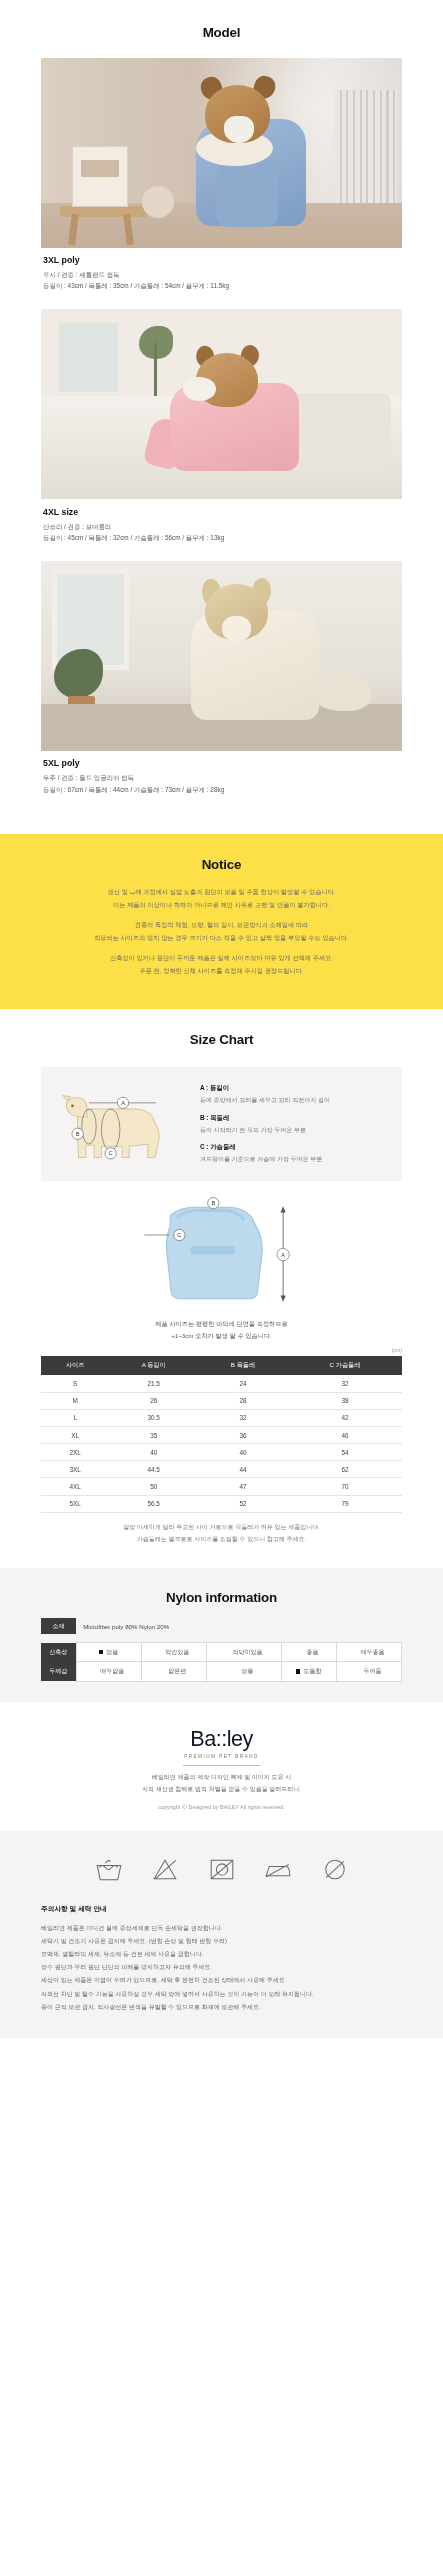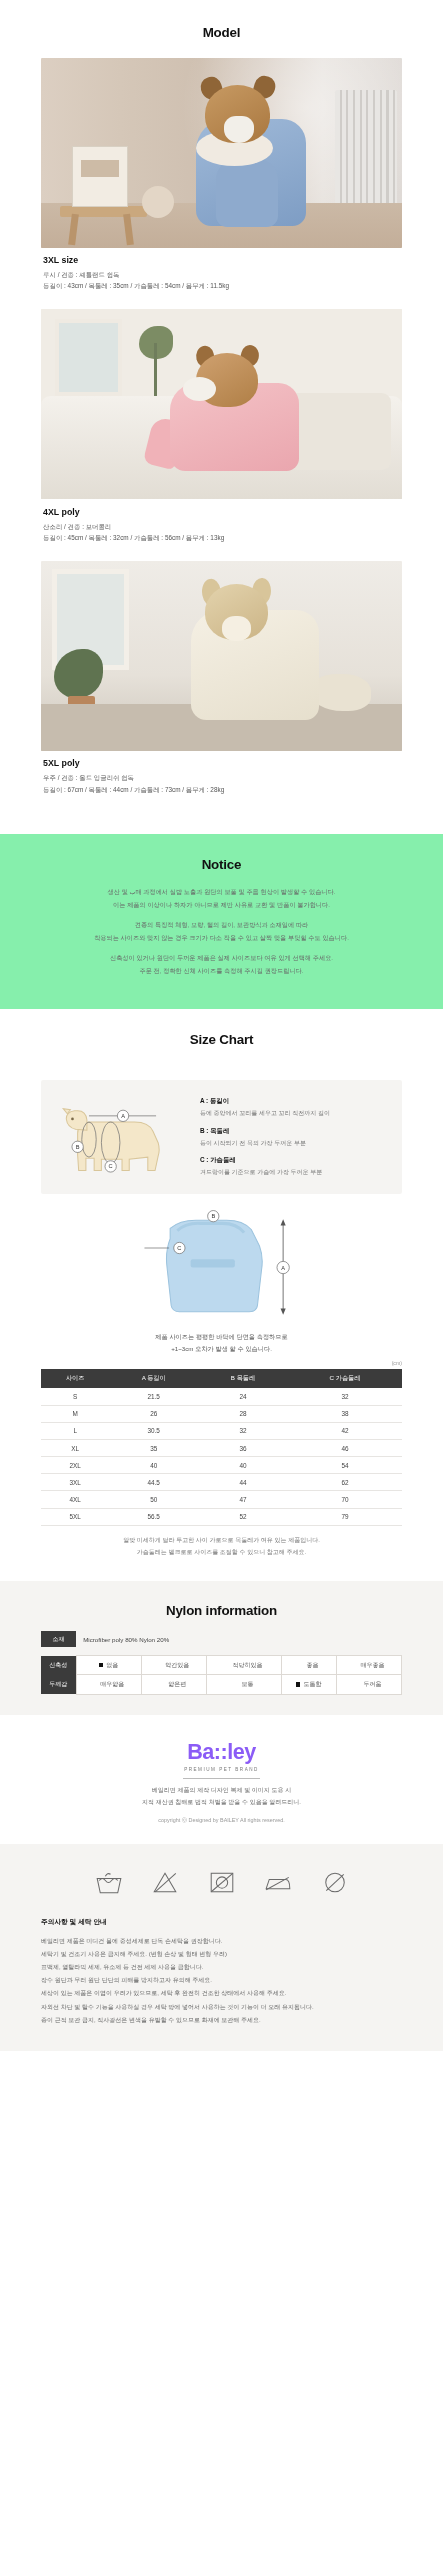--- a/index.html
+++ b/index.html
@@ -118,29 +118,29 @@
   .ph3 .tail { position:absolute; left:268px; top:113px; width:62px; height:37px;
       background:#e9e2d2; border-radius:50% 50% 40% 60%; }
 
   .model-meta { padding: 7.2px 2.1px 0; }
   .model-size {
     font-size: 8.8px; font-weight: bold; color:#111; margin-bottom: 4.1px;
   }
   .model-desc { font-size: 6.4px; color:#555; line-height: 1.8; }
 
   
-  .notice-section { background:#86efac; padding: 23px 0 24px; }
+  .notice-section { background:#fde047; padding: 23px 0 24px; }
   .notice-section .section-title { margin-bottom: 13.4px; }
   .notice-body { width: 330px; margin: 0 auto; text-align:center;
     font-size: 6.2px; color:#666; line-height: 2.1; }
   .notice-body p { margin-bottom: 7.2px; }
 
   
   .size-section { background:#fff; padding: 23px 0 23px; }
-  .size-section .section-title { margin-bottom: 33px; }
+  .size-section .section-title { margin-bottom: 20px; }
 
   .measure-card {
     width: 361px; margin: 0 auto 15.5px;
     background:#f5f4f2; border-radius:2.1px;
     display:flex; align-items:center; padding: 13.4px 15.5px;
   }
   .measure-fig { width: 129px; height: 88px; position: relative; flex: none; }
   .measure-legend { margin-left: 14.4px; font-size: 6.2px; color:#444; line-height:1.55; }
   .measure-legend .row { margin-bottom: 7.2px; }
   .measure-legend .row:last-child { margin-bottom: 0; }
@@ -187,21 +187,21 @@
   }
   table.fabric-table td {
     border:0.5px solid #ddd9d4; background:#fff; padding:4.6px 3.1px; text-align:center; color:#555;
     position: relative;
   }
   .dot { display:inline-block; width:4.1px; height:4.1px; background:#111; margin-right:3.1px; vertical-align:middle; }
   .dot.off { background:transparent; }
 
   
   .brand-section { background:#fff; padding: 24px 0 20.6px; text-align:center; }
-  .brand-logo { font-size: 21.6px; font-weight: bold; letter-spacing:-0.5px; color:#8b5cf6; }
+  .brand-logo { font-size: 21.6px; font-weight: normal; letter-spacing:-0.5px; color:#0f172a; }
   .brand-sub { font-size: 4.6px; letter-spacing: 1.5px; color:#777; margin-top: 2.1px; }
   .brand-rule { width: 77px; height:0.5px; background:#bbb; margin: 5.2px auto 7.2px; }
   .brand-text { font-size: 6px; color:#666; line-height:1.95; }
   .brand-copy { font-size: 5.4px; color:#999; margin-top: 8.2px; }
 
   
   .care-section { background:#f5f4f2; padding: 18.5px 0 23px; }
   .care-icons { width:361px; margin: 0 auto 17.5px; display:flex; justify-content:center; gap:18.5px; }
   .care-icon { width:38px; height:38px; position:relative; }
   .care-title { width:361px; margin:0 auto 8.2px; font-size:6.7px; font-weight:bold; color:#111; }
@@ -231,21 +231,21 @@
           <div class="dog-body"></div>
           <div class="dog-chest"></div>
           <div class="dog-mane"></div>
           <div class="dog-ear1"></div>
             <div class="dog-ear2"></div>
           <div class="dog-head"></div>
           <div class="dog-snout"></div>
         </div>
       </div>
       <div class="model-meta">
-        <div class="model-size">3XL size</div>
+        <div class="model-size">3XL poly</div>
         <div class="model-desc">루시 / 견종 : 셰틀랜드 쉽독</div>
         <div class="model-desc">등길이 : 43cm / 목둘레 : 35cm / 가슴둘레 : 54cm / 몸무게 : 11.5kg</div>
       </div>
     </div>
 
     <div class="model-block">
       <div class="photo">
         <div class="photo-inner ph2">
           <div class="wall"></div>
           <div class="window"></div>
@@ -256,21 +256,21 @@
           <div class="cushion"></div>
           <div class="dog-leg"></div>
           <div class="dog-body"></div>
           <div class="dog-ear1"></div>
             <div class="dog-ear2"></div>
           <div class="dog-head"></div>
           <div class="dog-snout"></div>
         </div>
       </div>
       <div class="model-meta">
-        <div class="model-size">4XL poly</div>
+        <div class="model-size">4XL size</div>
         <div class="model-desc">산소리 / 견종 : 보더콜리</div>
         <div class="model-desc">등길이 : 45cm / 목둘레 : 32cm / 가슴둘레 : 56cm / 몸무게 : 13kg</div>
       </div>
     </div>
 
     <div class="model-block">
       <div class="photo">
         <div class="photo-inner ph3">
           <div class="window"></div>
           <div class="plant"></div>

